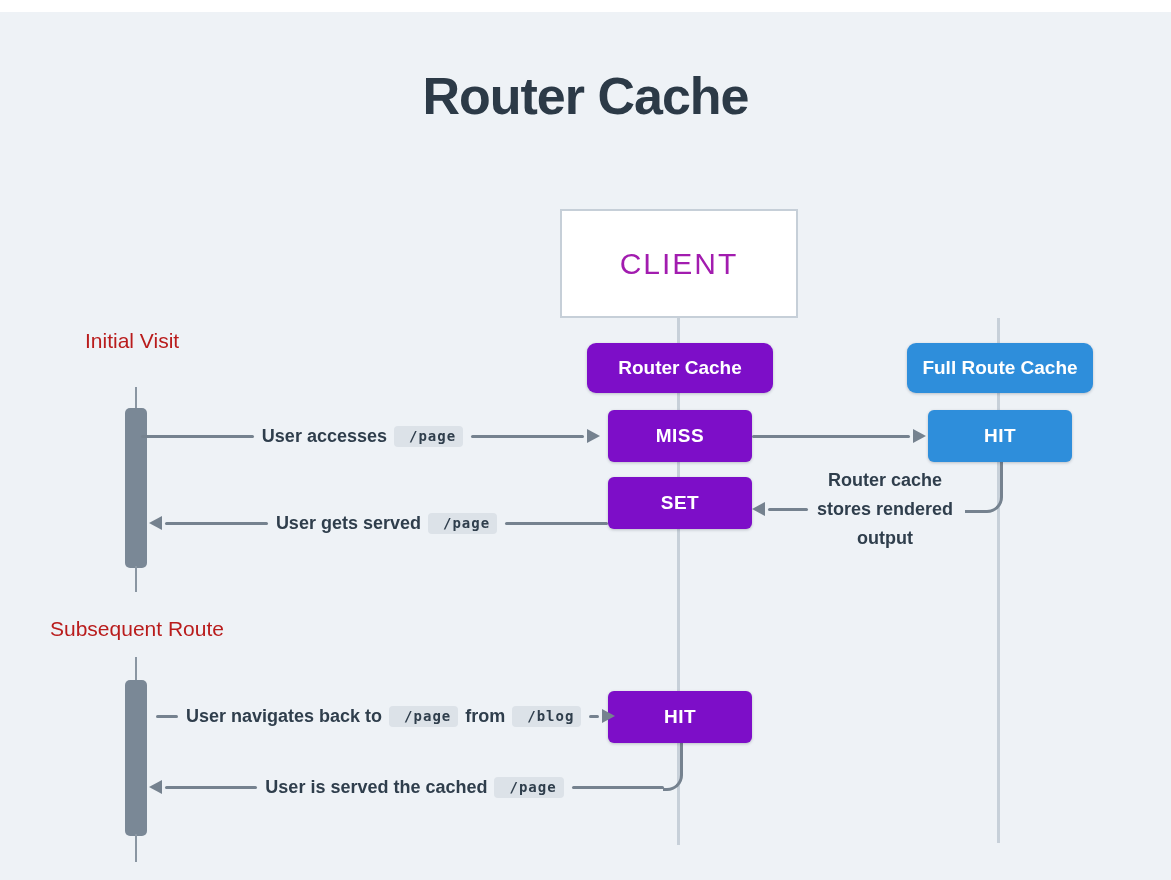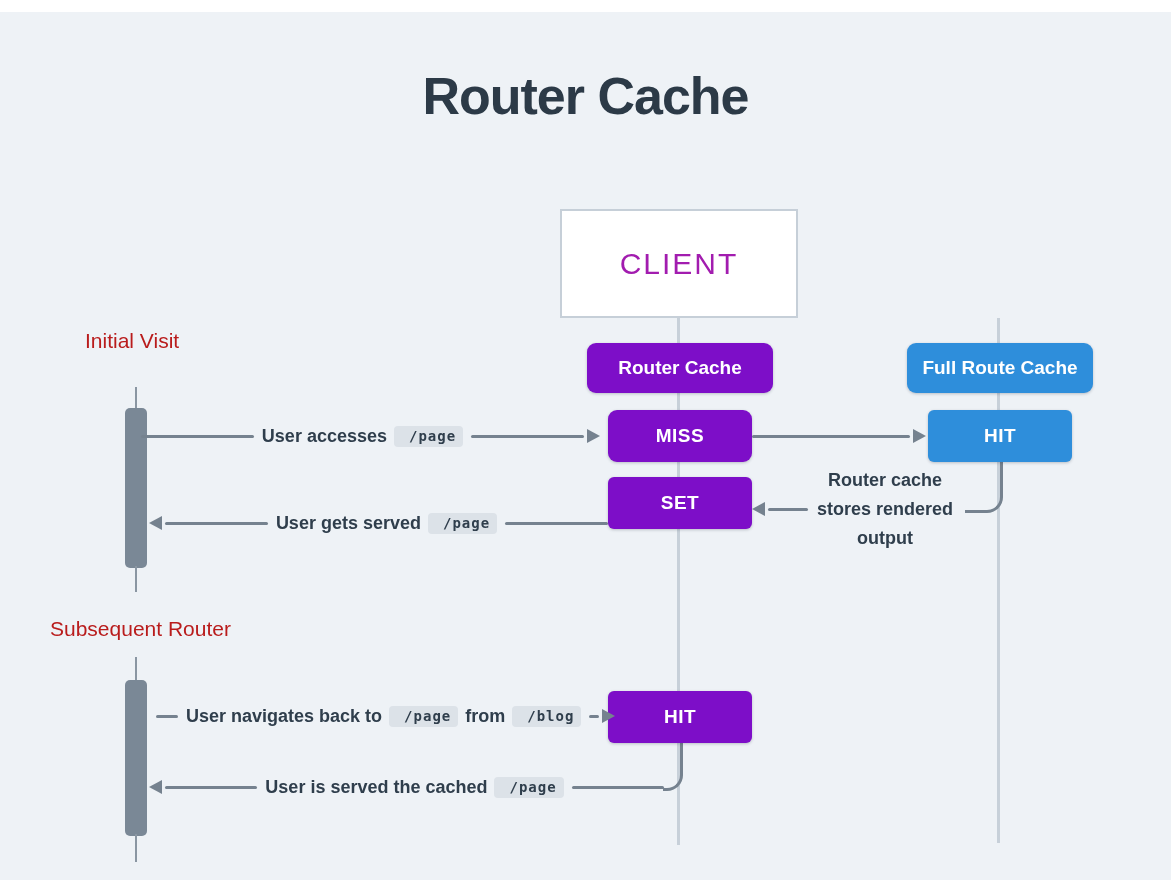--- a/index.html
+++ b/index.html
@@ -41,21 +41,21 @@
 
   
   .node{
     position:absolute;width:144px;height:52px;border-radius:6px;
     display:flex;align-items:center;justify-content:center;
     color:#ffffff;font-size:19px;font-weight:bold;letter-spacing:.5px;
     box-shadow:0 1px 3px rgba(30,40,60,.25);
   }
   .node.purple{background:#7D0EC8;}
   .node.blue{background:#2E8EDB;}
-  .node.miss{left:608px;top:398px;border-radius:9px;}
+  .node.miss{left:608px;top:398px;}
   .node.hit-server{left:928px;top:398px;}
   .node.set{left:608px;top:465px;}
   .node.hit-client{left:608px;top:679px;}
 
   
   .section-label{position:absolute;font-size:21px;font-weight:normal;color:#b91c1c;}
   .section-label.initial{left:85px;top:317px;}
   .section-label.subsequent{left:50px;top:605px;}
 
   
@@ -138,21 +138,21 @@
     <span>HIT</span>
   </div>
   <div class="node purple set">
     <span>SET</span>
   </div>
   <div class="node purple hit-client">
     <span>HIT</span>
   </div>
 
   <div class="section-label initial">Initial Visit</div>
-  <div class="section-label subsequent">Subsequent Router</div>
+  <div class="section-label subsequent">Subsequent Route</div>
 
   <div class="stem s1a"></div>
   <div class="bar b1"></div>
   <div class="stem s1b"></div>
   <div class="stem s2a"></div>
   <div class="bar b2"></div>
   <div class="stem s2b"></div>
 
   <div class="msg row-access">
     <div class="line"></div>

